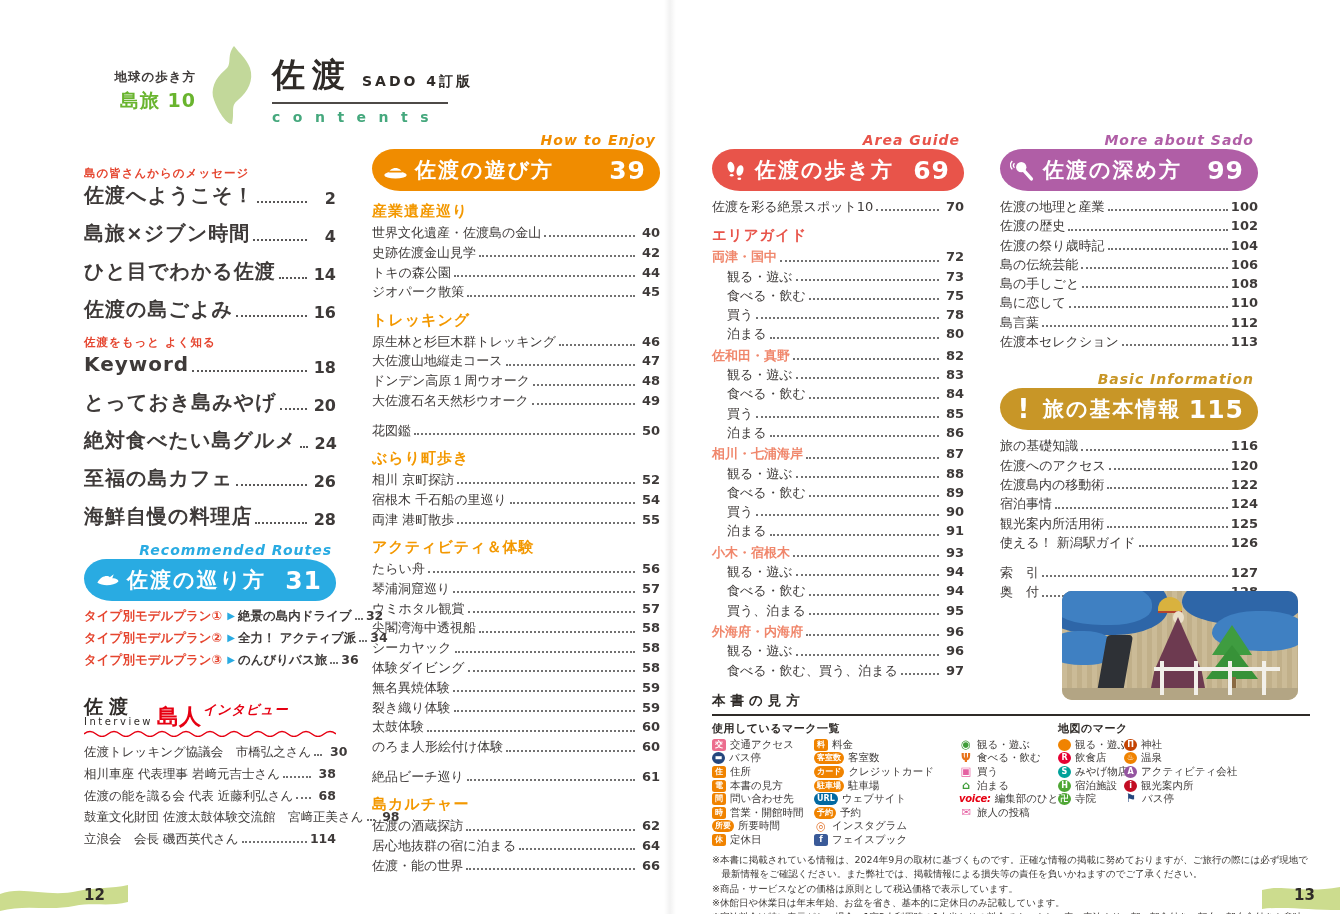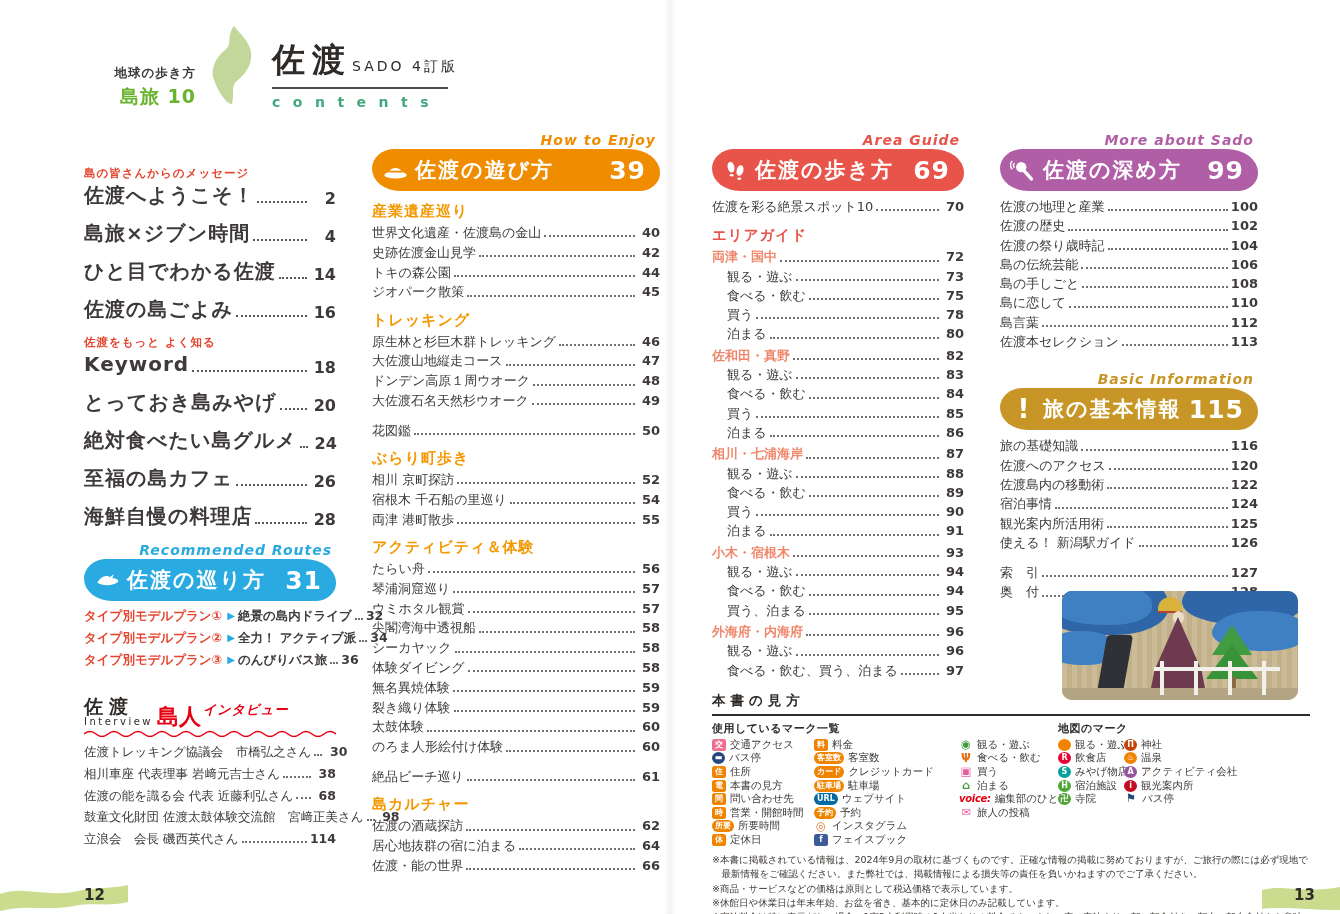--- a/index.html
+++ b/index.html
@@ -2,29 +2,29 @@
 <html><head>
 <meta charset="utf-8">
 <style>
   html,body{margin:0;padding:0;background:#e9e9e9;}
   #page{position:relative;width:1340px;height:914px;background:#ffffff;overflow:hidden;
         font-family:"DejaVu Sans",sans-serif;color:#3e3a39;}
   .gutter{position:absolute;left:664px;top:0;width:12px;height:100%;
           background:linear-gradient(90deg,rgba(0,0,0,0) 0%,rgba(0,0,0,0.05) 50%,rgba(0,0,0,0) 100%);}
 
   
-  #header{position:absolute;left:84px;top:24px;display:flex;align-items:flex-end;}
+  #header{position:absolute;left:84px;top:44px;display:flex;align-items:center;}
   .brand{width:112px;text-align:right;margin-top:8px;}
   .brand-top{font-size:12.5px;letter-spacing:1px;color:#3e3a39;font-weight:bold;}
   .brand-bottom{font-size:19px;font-weight:bold;color:#69b42e;letter-spacing:1px;margin-top:2px;}
   .island{margin:0 14px 0 10px;}
   .title-block{margin-top:4px;}
   .title-line{display:flex;align-items:baseline;}
   .book-title{font-size:33px;font-weight:bold;letter-spacing:7px;color:#2f2b28;}
-  .book-edition{font-size:14px;font-weight:normal;letter-spacing:3px;color:#2f2b28;margin-left:0;}
+  .book-edition{font-size:14px;font-weight:bold;letter-spacing:3px;color:#2f2b28;margin-left:10px;}
   .title-rule{height:2px;background:#4d4a47;margin-top:4px;width:176px;}
   .contents-label{font-size:14px;font-weight:bold;color:#45a87d;letter-spacing:12.5px;margin-top:5px;}
 
   
   .toc-row{display:flex;align-items:flex-end;font-size:13px;margin-bottom:5.5px;line-height:1.1;}
   .toc-t{white-space:nowrap;}
   .dots{flex:1;border-bottom:2px dotted #727171;margin:0 3px 3px 3px;min-width:8px;}
   .toc-p{min-width:22px;text-align:right;font-weight:bold;}
 
   .col{position:absolute;}

